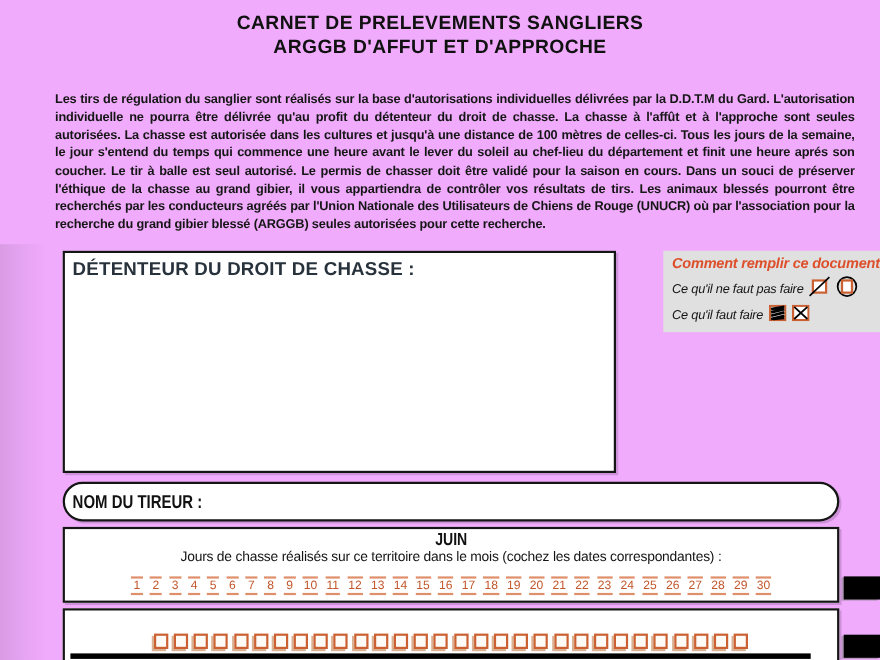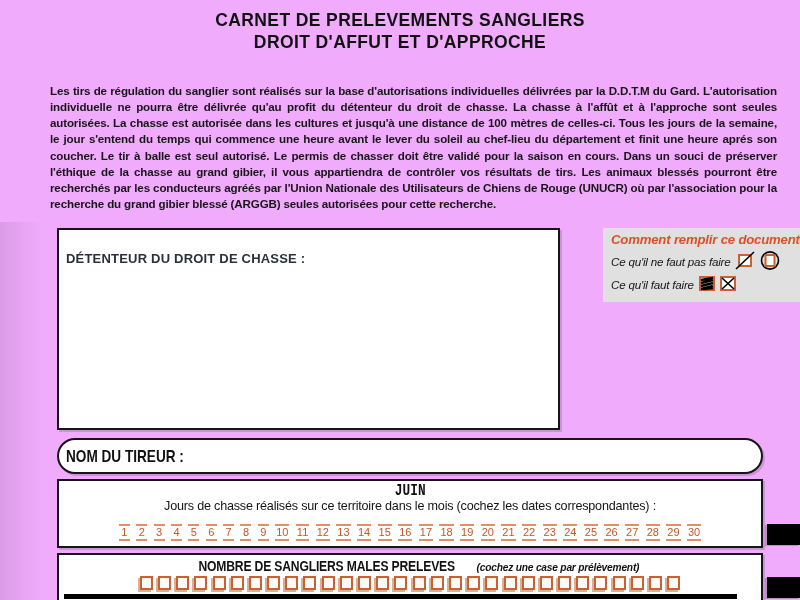--- a/index.html
+++ b/index.html
@@ -16,42 +16,42 @@
   .doc-title { position:absolute; left:0; right:0; top:9px; text-align:center;
     font-weight:bold; font-size:17.5px; letter-spacing:.4px; color:#111; line-height:22px; }
   .intro {
     position:absolute; left:50px; top:83px; width:727px;
     font-size:11.6px; line-height:16.15px; text-align:justify;
     color:#161616; letter-spacing:-0.15px; font-weight:700;
   }
   .box { position:absolute; border:2px solid #151515; background:#fff;
     box-shadow:2px 2px 0 rgba(0,0,0,0.15); }
   #holder-box { left:57px; top:228px; width:503px; height:202px; }
-  #holder-box .lbl { padding:21px 7px; font-weight:bold; font-size:13px;
+  #holder-box .lbl { padding:5px 7px; font-weight:bold; font-size:17px;
     color:#28323d; letter-spacing:.2px; }
   #holder-field { position:absolute; left:2px; top:26px; right:2px; bottom:2px; }
 
   #howto-box { position:absolute; left:563px; top:228px; width:209px; height:74px;
     background:#e0e0e0; padding:4px 6px 0 8px;margin-left:40px; }
   #howto-box .heading { color:#dd4f2b; font-weight:bold; font-style:italic;
     font-size:13.2px; letter-spacing:-0.2px; margin-bottom:3px; }
   .howto-line { font-size:11.6px; color:#141414; margin-top:4px;
     display:flex; align-items:center; gap:5px; }
   .howto-line .txt { font-style:italic; letter-spacing:-0.2px; }
   .hicon { flex:0 0 auto; display:inline-block; }
 
   #shooter-box { left:57px; top:438px; width:706px; height:36px;border-radius:18px; }
   #shooter-box .lbl { display:inline-block; margin:7px 0 0 7px; font-weight:bold;
     font-size:17px; color:#111; transform:scaleX(.8); transform-origin:left center;
     white-space:nowrap; }
   #shooter-field { position:absolute; left:150px; top:2px; right:2px; bottom:2px; }
 
   #month-box { left:57px; top:479px; width:706px; height:69px; }
   .month-name { position:absolute; left:0; right:0; top:1px; text-align:center;
-    font-weight:bold; font-size:16px; color:#111;font-family:Liberation Mono, monospace; }
+    font-weight:bold; font-size:16px; color:#111; }
   .month-name span { display:inline-block; transform:scaleX(.8); }
   .month-instr { position:absolute; left:0; right:0; top:18px; text-align:center;
     font-weight:normal; font-size:12.6px; color:#141414; letter-spacing:-0.2px; }
   #days-row { position:absolute; left:0; right:0; top:41px; text-align:center;
     white-space:nowrap; }
   .day { display:inline-block; min-width:11px; margin:0 3.2px; padding:0 1px;
     font-size:11px; line-height:13px; text-align:center; color:#c2572b;
     border-top:2px solid #df8f6a; border-bottom:2px solid #df8f6a; }
 
   #males-box { left:57px; top:553px; width:706px; height:60px; }
@@ -74,21 +74,21 @@
 </style>
 </head>
 <body>
 
 <div id="stage">
 
   <div class="edge-shade"></div>
 
   <div class="doc-title">
     <div>CARNET DE PRELEVEMENTS SANGLIERS</div>
-    <div>DROIT D'AFFUT ET D'APPROCHE</div>
+    <div>ARGGB D'AFFUT ET D'APPROCHE</div>
   </div>
 
   <div class="intro">Les tirs de régulation du sanglier sont réalisés sur la base d'autorisations individuelles délivrées par la D.D.T.M du Gard. L'autorisation individuelle ne pourra être délivrée qu'au profit du détenteur du droit de chasse. La chasse à l'affût et à l'approche sont seules autorisées. La chasse est autorisée dans les cultures et jusqu'à une distance de 100 mètres de celles-ci. Tous les jours de la semaine, le jour s'entend du temps qui commence une heure avant le lever du soleil au chef-lieu du département et finit une heure aprés son coucher. Le tir à balle est seul autorisé. Le permis de chasser doit être validé pour la saison en cours. Dans un souci de préserver l'éthique de la chasse au grand gibier, il vous appartiendra de contrôler vos résultats de tirs. Les animaux blessés pourront être recherchés par les conducteurs agréés par l'Union Nationale des Utilisateurs de Chiens de Rouge (UNUCR) où par l'association pour la recherche du grand gibier blessé (ARGGB) seules autorisées pour cette recherche.</div>
 
   <div class="box" id="holder-box">
     <div class="lbl">DÉTENTEUR DU DROIT DE CHASSE :</div>
     <div id="holder-field"></div>
   </div>
 
   <div id="howto-box">
@@ -132,24 +132,20 @@
 
   <div class="box" id="month-box">
     <div class="month-name">
       <span>JUIN</span>
     </div>
     <div class="month-instr">Jours de chasse réalisés sur ce territoire dans le mois  (cochez les dates correspondantes) :</div>
     <div id="days-row"><span class="day">1</span><span class="day">2</span><span class="day">3</span><span class="day">4</span><span class="day">5</span><span class="day">6</span><span class="day">7</span><span class="day">8</span><span class="day">9</span><span class="day">10</span><span class="day">11</span><span class="day">12</span><span class="day">13</span><span class="day">14</span><span class="day">15</span><span class="day">16</span><span class="day">17</span><span class="day">18</span><span class="day">19</span><span class="day">20</span><span class="day">21</span><span class="day">22</span><span class="day">23</span><span class="day">24</span><span class="day">25</span><span class="day">26</span><span class="day">27</span><span class="day">28</span><span class="day">29</span><span class="day">30</span></div>
   </div>
 
   <div class="box" id="males-box">
-    <div class="males-title">
-      <span class="main">NOMBRE DE SANGLIERS MALES PRELEVES</span>
-      <span class="sub">(cochez une case par prélèvement)</span>
-    </div>
     <div id="checkbox-row"><span class="cb"></span><span class="cb"></span><span class="cb"></span><span class="cb"></span><span class="cb"></span><span class="cb"></span><span class="cb"></span><span class="cb"></span><span class="cb"></span><span class="cb"></span><span class="cb"></span><span class="cb"></span><span class="cb"></span><span class="cb"></span><span class="cb"></span><span class="cb"></span><span class="cb"></span><span class="cb"></span><span class="cb"></span><span class="cb"></span><span class="cb"></span><span class="cb"></span><span class="cb"></span><span class="cb"></span><span class="cb"></span><span class="cb"></span><span class="cb"></span><span class="cb"></span><span class="cb"></span><span class="cb"></span></div>
   </div>
 
   <div class="print-mark" id="mark-1"></div>
   <div class="print-mark" id="mark-2"></div>
   <div id="bottom-bar"></div>
 
 </div>
 
 </body></html>

